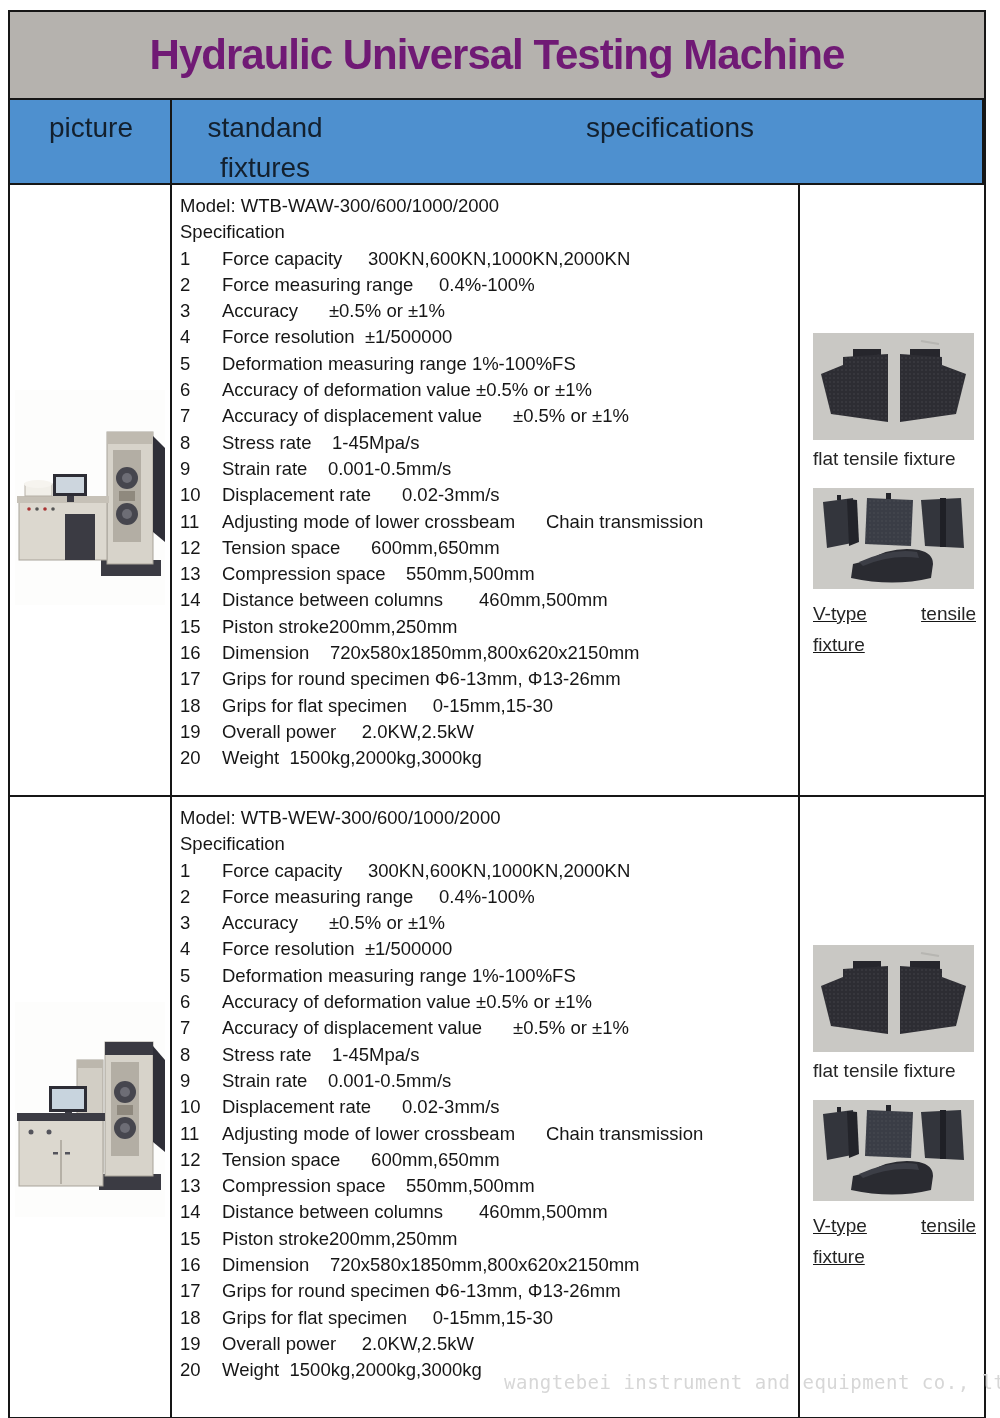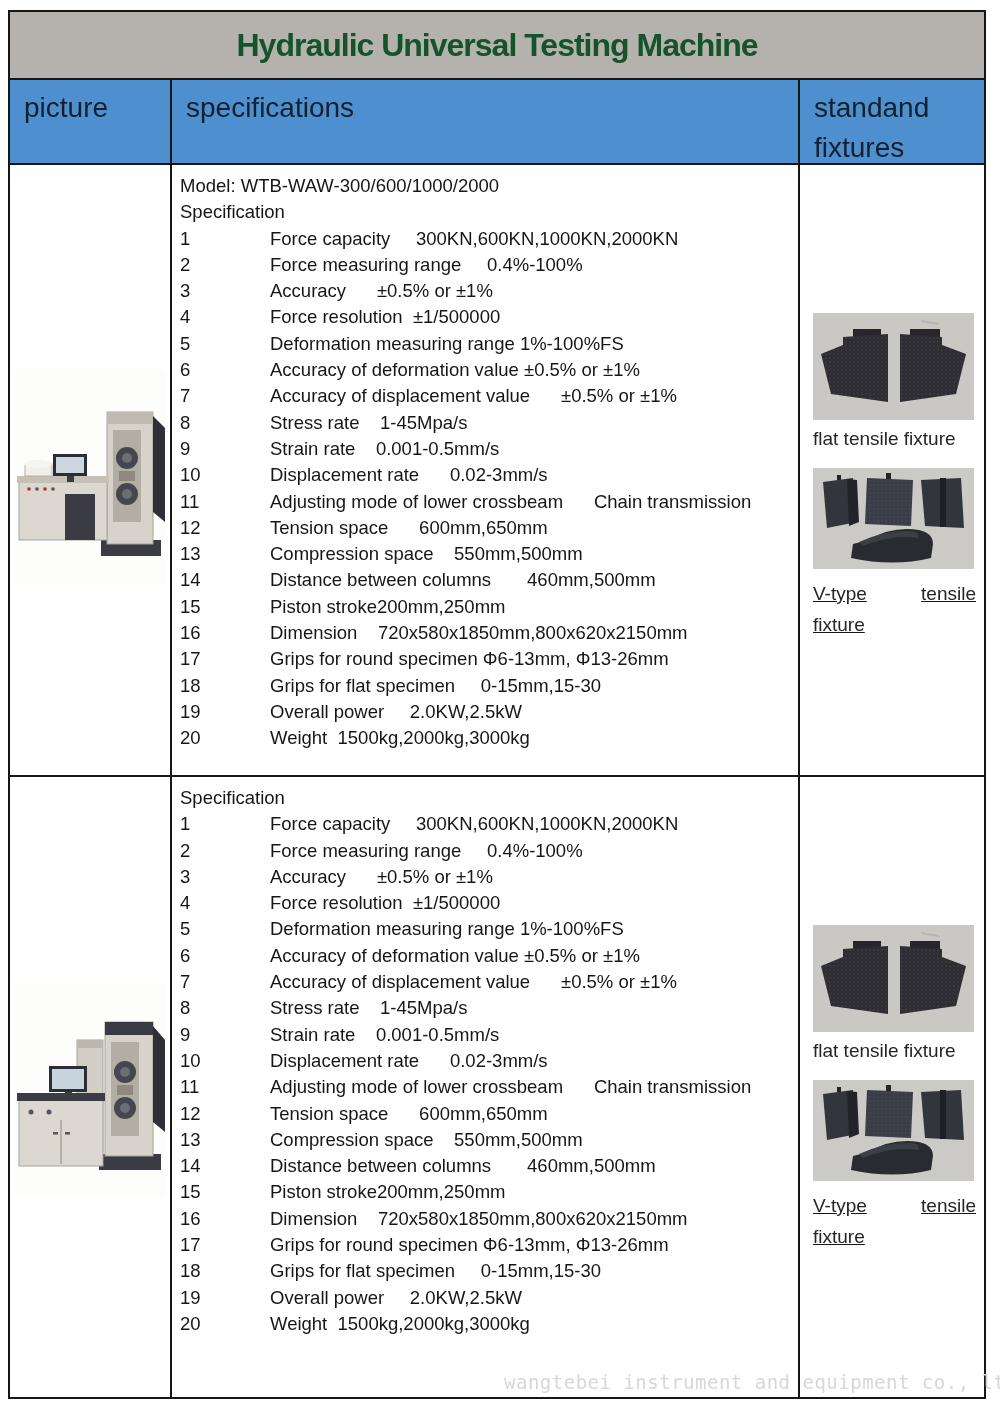--- a/index.html
+++ b/index.html
@@ -15,49 +15,49 @@
   .page{
     position:relative;width:1000px;height:1418px;background:#ffffff;
     font-family:"Liberation Sans",sans-serif;color:var(--text-dark);overflow:hidden;
   }
   .sheet{
     position:absolute;left:8px;top:10px;width:978px;
     border:2px solid var(--border-black);box-sizing:border-box;
     display:flex;flex-direction:column;background:#ffffff;
   }
   .title-band{
-    height:68px;background:var(--title-gray);
+    height:88px;background:var(--title-gray);
     border-bottom:2px solid var(--border-black);
     display:flex;align-items:center;justify-content:center;
-    font-size:32px;font-weight:bold;letter-spacing:-1px;color:#14532d;
+    font-size:42px;font-weight:bold;letter-spacing:-1px;color:#701a75;
     box-sizing:border-box;
   }
   .header-row{
     height:85px;background:var(--header-blue);
     border-bottom:2px solid var(--border-black);
     display:flex;box-sizing:border-box;
   }
   .header-row .cell{
-    font-size:28px;color:#13202e;padding:8px 12px 0 14px;line-height:40px;
+    font-size:28px;color:#13202e;padding:8px 12px 0 14px;line-height:40px;text-align:center;
   }
   .row{display:flex;background:#ffffff;box-sizing:border-box;}
   .row-1{height:612px;border-bottom:2px solid var(--border-black);}
   .row-2{height:620px;}
   .cell{box-sizing:border-box;}
   .col-pic{width:162px;border-right:2px solid var(--border-black);flex:none;}
   .col-spec{width:628px;border-right:2px solid var(--border-black);flex:none;position:relative;z-index:2;}
   .col-fix{flex:1;}
   
   .pic-cell{display:flex;justify-content:center;align-items:flex-start;padding-top:205px;}
   
   .spec-cell{padding:8px 6px 0 8px;font-size:18.5px;line-height:26.3px;color:var(--text-dark);}
   .spec-line{white-space:pre-wrap;}
   .spec-item{display:flex;}
   .spec-item .num{width:42px;flex:none;}
-  .spec-item .txt{white-space:pre-wrap;margin-left:48px;}
+  .spec-item .txt{white-space:pre-wrap;}
   
   .fix-cell{padding:148px 8px 0 13px;}
   .fixture-photo{width:161px;display:block;}
   .fixture-caption{font-size:19px;color:#252525;margin-top:7px;line-height:24px;}
   .caption-justify{display:flex;justify-content:space-between;margin-top:13px;}
   .fixture-block + .fixture-block{margin-top:17px;text-decoration:underline;}
   
   .watermark{
     position:absolute;left:504px;top:1371px;z-index:5;pointer-events:none;
     font-family:"DejaVu Sans Mono",monospace;font-size:19px;letter-spacing:0.5px;
@@ -67,22 +67,22 @@
 </head>
 <body>
 
 <div class="page">
   <div class="sheet">
 
     <div class="title-band">Hydraulic Universal Testing Machine</div>
 
     <div class="header-row">
       <div class="cell col-pic">picture</div>
+      <div class="cell col-fix">standand fixtures</div>
       <div class="cell col-spec">specifications</div>
-      <div class="cell col-fix">standand fixtures</div>
     </div>
 
     <div class="row row-1">
       <div class="cell col-pic pic-cell">
         <svg class="machine-illustration" width="150" height="215" viewBox="0 0 150 215" xmlns="http://www.w3.org/2000/svg">
           <rect x="0" y="0" width="150" height="215" fill="#fdfdfc"></rect>
 
           <rect x="86" y="170" width="60" height="16" fill="#3b3b43"></rect>
           <rect x="92" y="42" width="46" height="132" fill="#d7d3ca" stroke="#a8a399" stroke-width="1"></rect>
           <rect x="92" y="42" width="46" height="12" fill="#bfbab0"></rect>
@@ -269,20 +269,21 @@
           <rect x="50" y="110" width="7" height="8" fill="#3c3c44"></rect>
           <circle cx="16" cy="130" r="2.5" fill="#54545c"></circle>
             <circle cx="34" cy="130" r="2.5" fill="#54545c"></circle>
           <line x1="46" y1="138" x2="46" y2="182" stroke="#a8a399" stroke-width="1.5"></line>
           <rect x="38" y="150" width="5" height="2.5" fill="#54545c"></rect>
             <rect x="50" y="150" width="5" height="2.5" fill="#54545c"></rect>
         </svg>
       </div>
 
       <div class="cell col-spec spec-cell">
+        <div class="spec-line">Model: WTB-WEW-300/600/1000/2000</div>
         <div class="spec-line">Specification</div>
         <div class="spec-list">
             <div class="spec-item">
               <span class="num">1</span>
               <span class="txt">Force capacity     300KN,600KN,1000KN,2000KN</span>
             </div>
             <div class="spec-item">
               <span class="num">2</span>
               <span class="txt">Force measuring range     0.4%-100%</span>
             </div>

